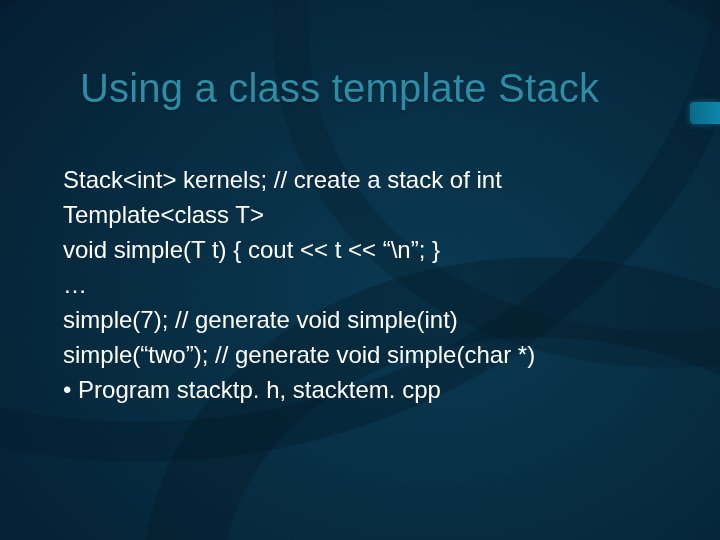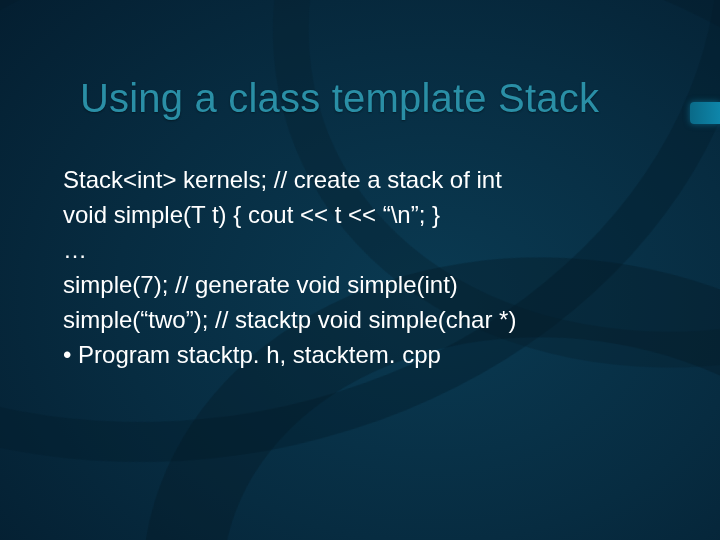--- a/index.html
+++ b/index.html
@@ -40,21 +40,21 @@
     height: 22px;
     background: linear-gradient(90deg, #0a6a88 0%, #0e86aa 100%);
     border-top-left-radius: 4px;
     border-bottom-left-radius: 4px;
     box-shadow: 0 0 6px rgba(14,134,170,0.6);
   }
 
   .title {
     position: absolute;
     left: 80px;
-    top: 76px;
+    top: 66px;
     font-size: 40px;
     line-height: 1.1;
     color: #2a8fa6;
     font-weight: 400;
     letter-spacing: 0.2px;
     text-shadow: 0 1px 2px rgba(0,0,0,0.4);
   }
 
   .body {
     position: absolute;
@@ -80,19 +80,20 @@
   <div class="ribbon r1"></div>
   <div class="ribbon r2"></div>
   <div class="ribbon r3"></div>
   <div class="ribbon r4"></div>
   <div class="accent-tab"></div>
 
   <div class="title">Using a class template Stack</div>
 
   <div class="body">
     <span class="line">Stack&lt;int&gt; kernels; // create a stack of int</span>
+    <span class="line">Template&lt;class T&gt;</span>
     <span class="line">void simple(T t) { cout &lt;&lt; t &lt;&lt; “\n”; }</span>
     <span class="line">…</span>
     <span class="line">simple(7);               // generate void simple(int)</span>
-    <span class="line">simple(“two”);        // stacktp void simple(char *)</span>
+    <span class="line">simple(“two”);        // generate void simple(char *)</span>
     <span class="line bulleted">Program stacktp. h, stacktem. cpp</span>
   </div>
 </div>
 
 </body></html>

